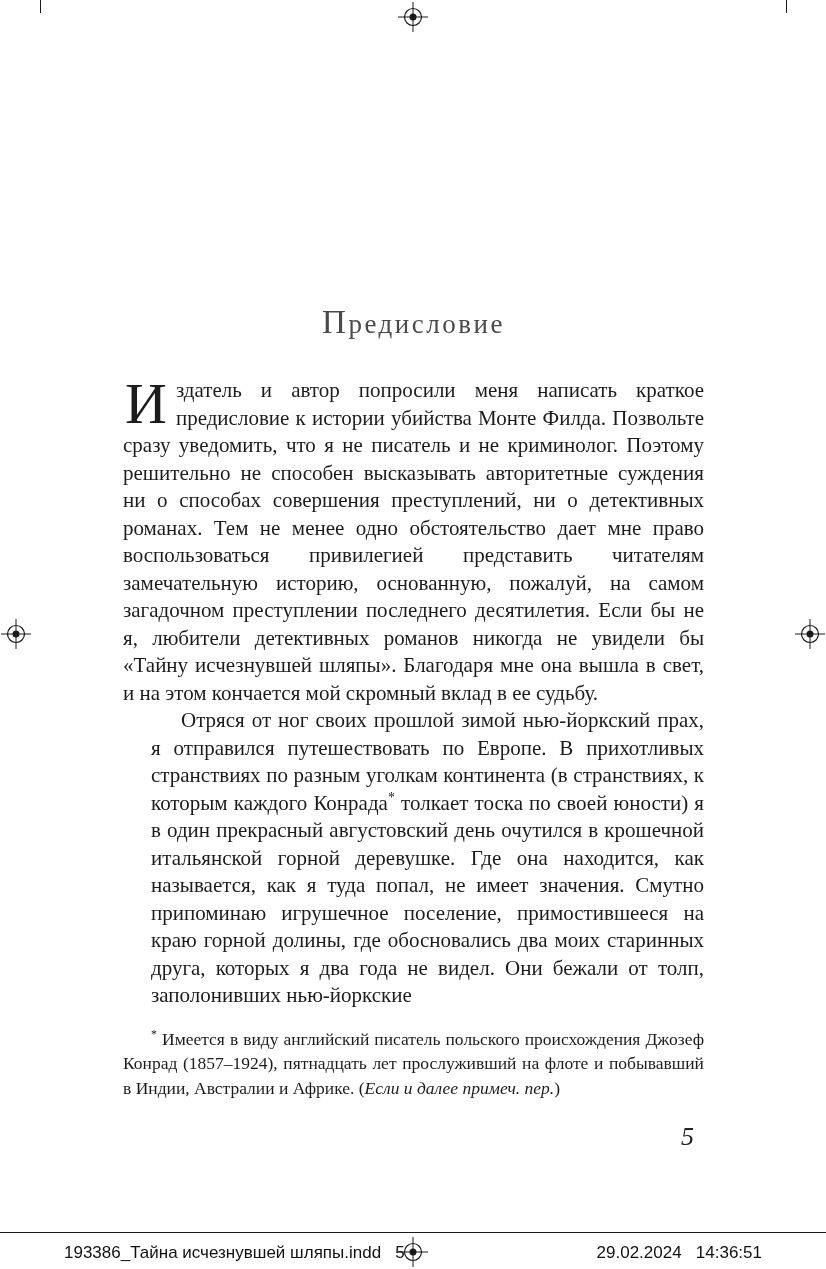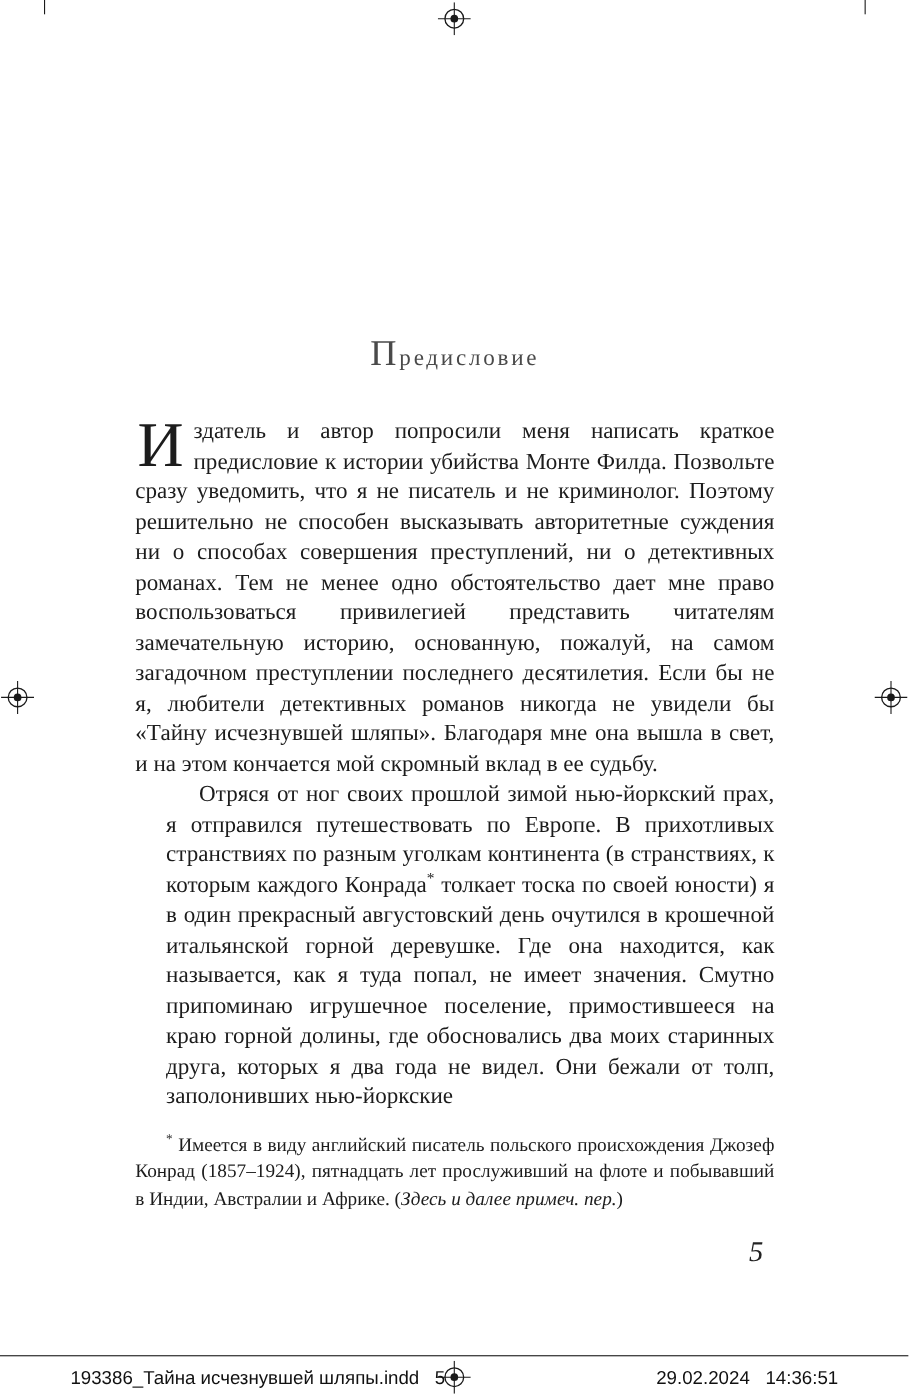--- a/index.html
+++ b/index.html
@@ -24,21 +24,21 @@
   .reg-right  { left:795px; top:619px; }
 
   
   .content {
     position:absolute;
     left:123px; top:306px; width:581px;
   }
   .heading {
     text-align:center;
     font-weight:400;
-    font-size:21px;
+    font-size:27px;
     line-height:33px;
     letter-spacing:2.5px;
     color:#4a4a4a;
   }
   .heading::first-letter { font-size:33px; letter-spacing:2.5px; }
 
   .body-text { margin-top:36px; }
   .para {
     font-size:21px;
     line-height:27.5px;
@@ -127,21 +127,21 @@
 <div class="content">
 
   <h1 class="heading">Предисловие</h1>
 
   <div class="body-text">
     <p class="para para-1"><span class="dropcap">И</span><span>здатель и автор попросили меня написать краткое предисловие к истории убийства Монте Филда. Позвольте сразу уведомить, что я не писатель и не криминолог. Поэтому решительно не способен высказывать авторитетные суждения ни о способах совершения преступлений, ни о детективных романах. Тем не менее одно обстоятельство дает мне право воспользоваться привилегией представить читателям замечательную историю, основанную, пожалуй, на самом загадочном преступлении последнего десятилетия. Если бы не я, любители детективных романов никогда не увидели бы «Тайну исчезнувшей шляпы». Благодаря мне она вышла в свет, и на этом кончается мой скромный вклад в ее судьбу.</span></p>
 
     <p class="para para-2"><span>Отряся от ног своих прошлой зимой нью-йоркский прах, я отправился путешествовать по Европе. В прихотливых странствиях по разным уголкам континента (в странствиях, к которым каждого Конрада</span><sup class="fn-ref">*</sup><span> толкает тоска по своей юности) я в один прекрасный августовский день очутился в крошечной итальянской горной деревушке. Где она находится, как называется, как я туда попал, не имеет значения. Смутно припоминаю игрушечное поселение, примостившееся на краю горной долины, где обосновались два моих старинных друга, которых я два года не видел. Они бежали от толп, заполонивших нью-йоркские</span></p>
   </div>
 
-  <p class="footnote"><sup class="fn-marker">*</sup><span> Имеется в виду английский писатель польского происхождения Джозеф Конрад (1857–1924), пятнадцать лет прослуживший на флоте и побывавший в Индии, Австралии и Африке. (</span><span class="fn-italic">Здесь и далее примеч. пер.</span><span>)</span></p>
+  <p class="footnote"><sup class="fn-marker">*</sup><span> Имеется в виду английский писатель польского происхождения Джозеф Конрад (1857–1924), пятнадцать лет прослуживший на флоте и побывавший в Индии, Австралии и Африке. (</span><span class="fn-italic">Если и далее примеч. пер.</span><span>)</span></p>
 
   <div class="pagenum">5</div>
 </div>
 
 <div class="slug-rule"></div>
 <div class="slug">
   <span>193386_Тайна исчезнувшей шляпы.indd   5</span>
   <span>29.02.2024   14:36:51</span>
 </div>
 

